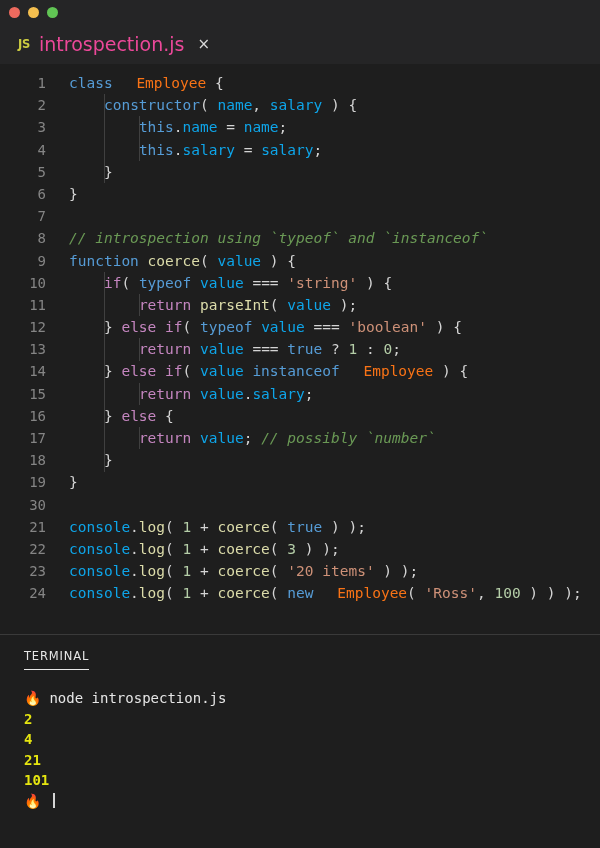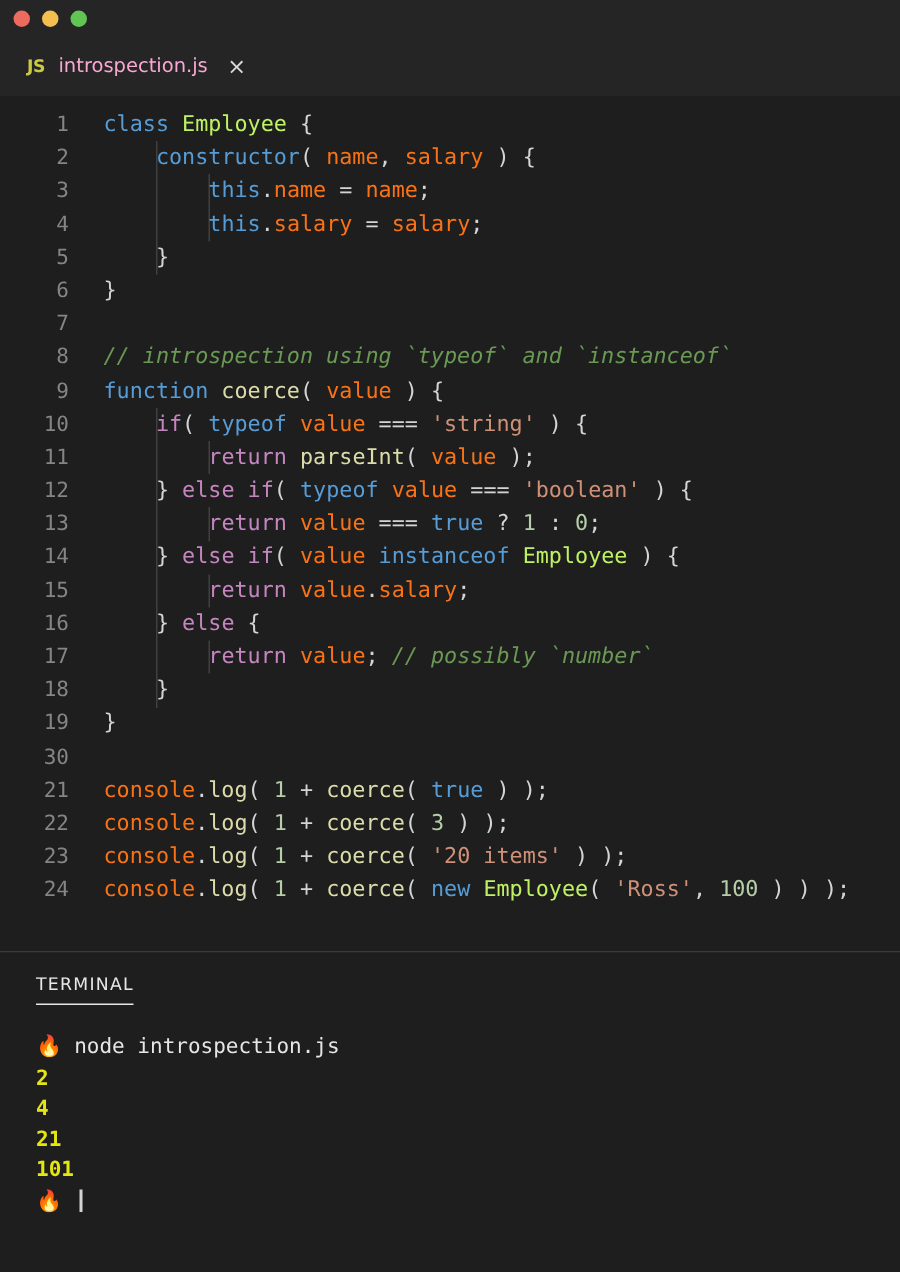--- a/index.html
+++ b/index.html
@@ -61,22 +61,22 @@
   .tab-icon {
     font-family: "DejaVu Sans", sans-serif;
     font-size: 11.5px;
     font-weight: bold;
     color: #cbcb41;
     letter-spacing: -0.3px;
     margin-right: 9px;
   }
   .tab-label {
     font-family: "DejaVu Sans", sans-serif;
-    font-size: 13px;
-    color: #f9a8d4;
+    font-size: 19px;
+    color: #ec4899;
     white-space: nowrap;
   }
   .tab-close {
     margin-left: 13px;
     font-family: "DejaVu Sans", sans-serif;
     font-size: 15px;
     color: #d8d8d8;
     line-height: 1;
     cursor: pointer;
   }
@@ -126,23 +126,23 @@
   }
   .guide {
     position: absolute;
     width: 1px;
     background: #404040;
   }
 
   
   .k       { color: #569cd6; }  
   .kc      { color: #c586c0; }  
-  .type    { color: #bef264; }  
+  .type    { color: #f97316; margin-left: 15px; }  
   .fn      { color: #dcdcaa; }  
-  .var     { color: #f97316; }  
+  .var     { color: #0ea5e9; }  
   .str     { color: #ce9178; text-align: right; }  
   .num     { color: #b5cea8; }  
   .cmt     { color: #6a9955; font-style: italic; }  
   .p       { color: #d4d4d4; }  
 
   
   .panel-divider {
     height: 1px;
     background: #3a3a3a;
     flex: 0 0 auto;

